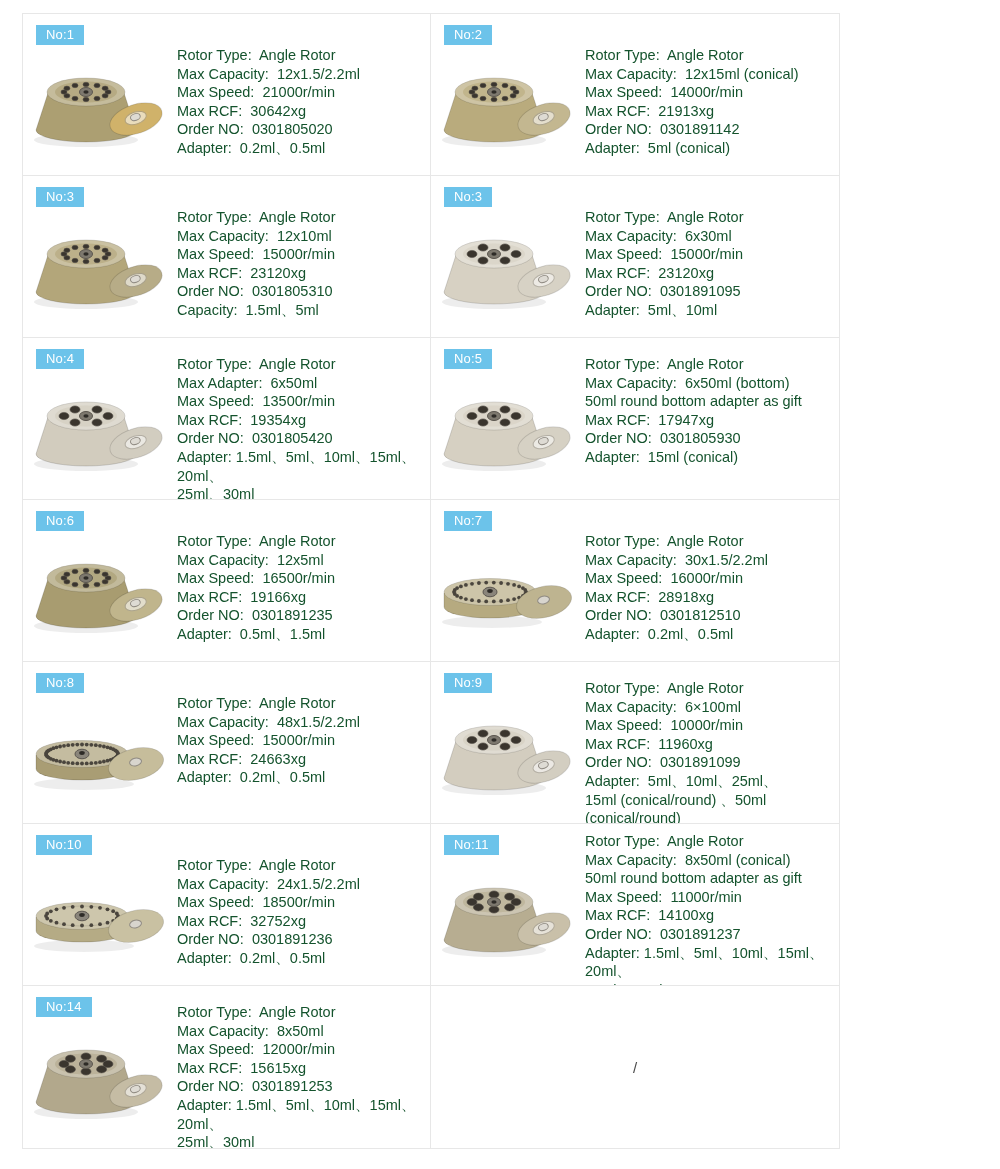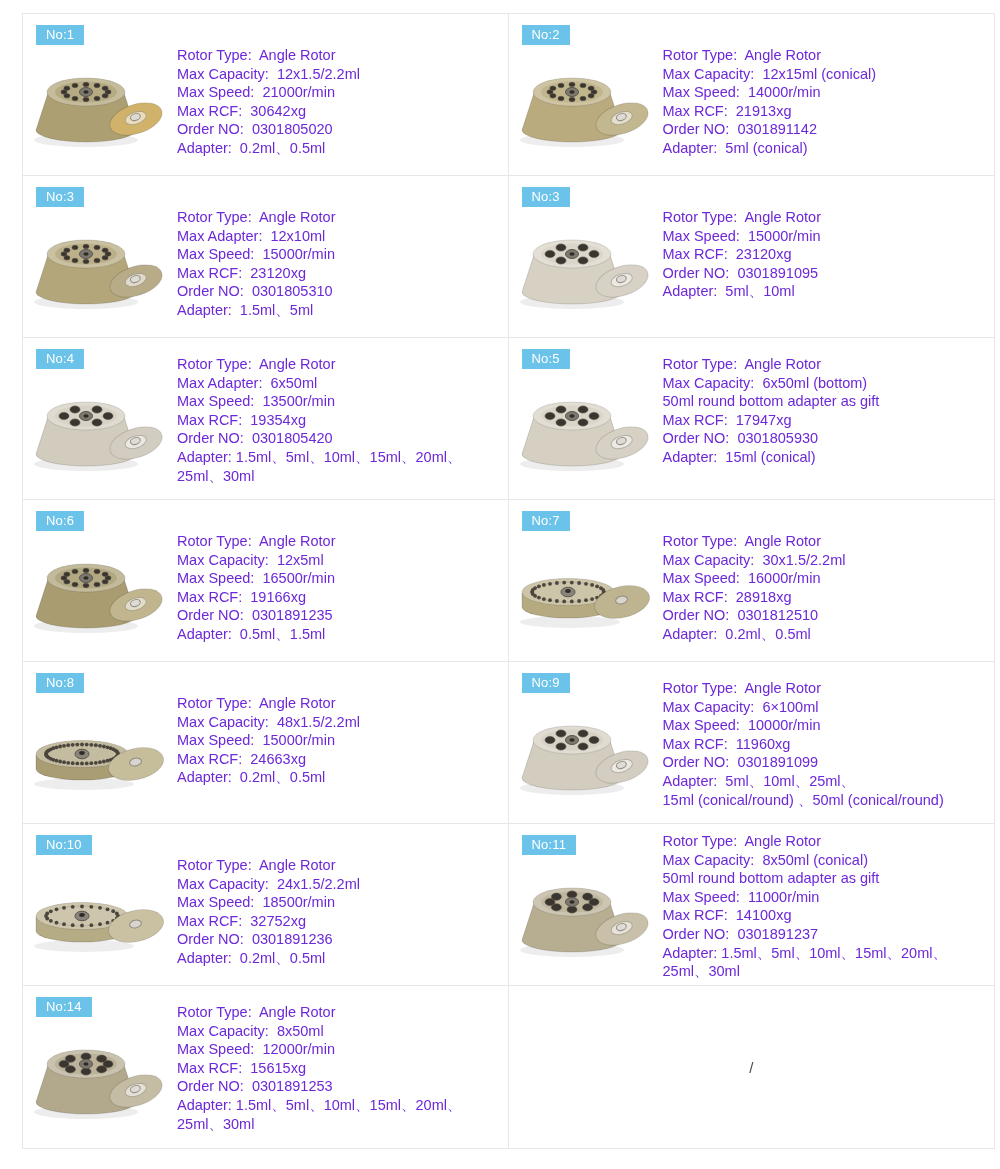--- a/index.html
+++ b/index.html
@@ -2,21 +2,21 @@
 <html><head>
 <meta charset="utf-8">
 <style>
   html,body{margin:0;padding:0;background:#ffffff;}
   body{
     width:1000px;height:1169px;position:relative;
     font-family:"Liberation Sans","DejaVu Sans",sans-serif;
     -webkit-font-smoothing:antialiased;
   }
   .grid{
-    position:absolute;left:22px;top:13px;width:973px;
+    position:absolute;left:22px;top:13px;width:818px;
     display:grid;grid-template-columns:1fr 1fr;grid-auto-rows:162px;
     border:1px solid #e7e7e7;background:#ffffff;box-sizing:border-box;
   }
   .cell{
     position:relative;display:flex;box-sizing:border-box;
     border-bottom:1px solid #e7e7e7;overflow:hidden;
   }
   .cell:nth-child(odd){border-right:1px solid #e7e7e7;}
   .cell:nth-last-child(-n+2){border-bottom:none;justify-content:space-between;}
   .badge{
@@ -24,21 +24,21 @@
     display:inline-block;padding:2px 10px 3px 10px;
     background:#6cc3ea;color:#ffffff;font-size:13px;line-height:15px;
     letter-spacing:.2px;
   }
   .photo{
     width:152px;flex:0 0 152px;display:flex;align-items:center;justify-content:center;
     padding-top:16px;box-sizing:border-box;
   }
   .specs{
     flex:1;padding:32px 10px 0 2px;box-sizing:border-box;
-    font-size:14.5px;line-height:18.6px;color:#6d28d9;
+    font-size:14.5px;line-height:18.6px;color:#14532d;
     white-space:pre-wrap;
   }
   .cell.l7 .specs{padding-top:17px;}
   .cell.l8 .specs{padding-top:8px;}
   .cell.empty{align-items:center;justify-content:center;}
   .slash{font-size:15px;color:#4a4a4a;}
 </style>
 </head>
 <body>
 
@@ -136,21 +136,21 @@
           <ellipse cx="54" cy="37" rx="6.5" ry="4.5" fill="#7d786e" stroke="#5b564f"></ellipse>
           <ellipse cx="54" cy="37" rx="2.6" ry="1.8" fill="#2e2b27"></ellipse>
           <g transform="translate(104,64) rotate(-18)">
             <ellipse rx="27" ry="14.5" fill="#ab9e72" stroke="rgba(0,0,0,0.14)"></ellipse>
             <ellipse rx="27" ry="14.5" fill="#ffffff" opacity="0.15"></ellipse>
             <ellipse cx="0" cy="-1" rx="11" ry="6" fill="#ffffff" opacity="0.55" stroke="#9a958c"></ellipse>
             <ellipse cx="0" cy="-2" rx="5" ry="3.4" fill="#dedbd4" stroke="#8f8a82"></ellipse>
           </g>
         </svg>
       </div>
-    <div class="specs"><div>Rotor Type:  Angle Rotor</div><div>Max Adapter:  12x10ml</div><div>Max Speed:  15000r/min</div><div>Max RCF:  23120xg</div><div>Order NO:  0301805310</div><div>Adapter:  1.5ml、5ml</div></div>
+    <div class="specs"><div>Rotor Type:  Angle Rotor</div><div>Max Capacity:  12x10ml</div><div>Max Speed:  15000r/min</div><div>Max RCF:  23120xg</div><div>Order NO:  0301805310</div><div>Capacity:  1.5ml、5ml</div></div>
   </div>
     <div class="cell">
     <div class="badge">No:3</div>
     <div class="photo">
         <svg width="134" height="96" viewBox="0 0 134 96">
           <ellipse cx="54" cy="85" rx="52" ry="7" fill="rgba(0,0,0,0.07)"></ellipse>
           <path d="M16 38 L4 75 A50 12 0 0 0 104 75 L92 38 Z" fill="#d7d1c3" stroke="rgba(0,0,0,0.14)" stroke-width="1"></path>
           <ellipse cx="54" cy="37" rx="39" ry="14" fill="#d7d1c3" stroke="rgba(0,0,0,0.14)"></ellipse>
           <ellipse cx="54" cy="37" rx="39" ry="14" fill="#ffffff" opacity="0.30"></ellipse>
           <ellipse cx="54" cy="37" rx="31" ry="10.5" fill="#d7d1c3"></ellipse>
@@ -164,21 +164,21 @@
           <ellipse cx="54" cy="37" rx="6.5" ry="4.5" fill="#7d786e" stroke="#5b564f"></ellipse>
           <ellipse cx="54" cy="37" rx="2.6" ry="1.8" fill="#2e2b27"></ellipse>
           <g transform="translate(104,64) rotate(-18)">
             <ellipse rx="27" ry="14.5" fill="#d0cabb" stroke="rgba(0,0,0,0.14)"></ellipse>
             <ellipse rx="27" ry="14.5" fill="#ffffff" opacity="0.15"></ellipse>
             <ellipse cx="0" cy="-1" rx="11" ry="6" fill="#ffffff" opacity="0.55" stroke="#9a958c"></ellipse>
             <ellipse cx="0" cy="-2" rx="5" ry="3.4" fill="#dedbd4" stroke="#8f8a82"></ellipse>
           </g>
         </svg>
       </div>
-    <div class="specs"><div>Rotor Type:  Angle Rotor</div><div>Max Speed:  15000r/min</div><div>Max RCF:  23120xg</div><div>Order NO:  0301891095</div><div>Adapter:  5ml、10ml</div></div>
+    <div class="specs"><div>Rotor Type:  Angle Rotor</div><div>Max Capacity:  6x30ml</div><div>Max Speed:  15000r/min</div><div>Max RCF:  23120xg</div><div>Order NO:  0301891095</div><div>Adapter:  5ml、10ml</div></div>
   </div>
     <div class="cell l7">
     <div class="badge">No:4</div>
     <div class="photo">
         <svg width="134" height="96" viewBox="0 0 134 96">
           <ellipse cx="54" cy="85" rx="52" ry="7" fill="rgba(0,0,0,0.07)"></ellipse>
           <path d="M16 38 L4 75 A50 12 0 0 0 104 75 L92 38 Z" fill="#d2ccbe" stroke="rgba(0,0,0,0.14)" stroke-width="1"></path>
           <ellipse cx="54" cy="37" rx="39" ry="14" fill="#d2ccbe" stroke="rgba(0,0,0,0.14)"></ellipse>
           <ellipse cx="54" cy="37" rx="39" ry="14" fill="#ffffff" opacity="0.30"></ellipse>
           <ellipse cx="54" cy="37" rx="31" ry="10.5" fill="#d2ccbe"></ellipse>

